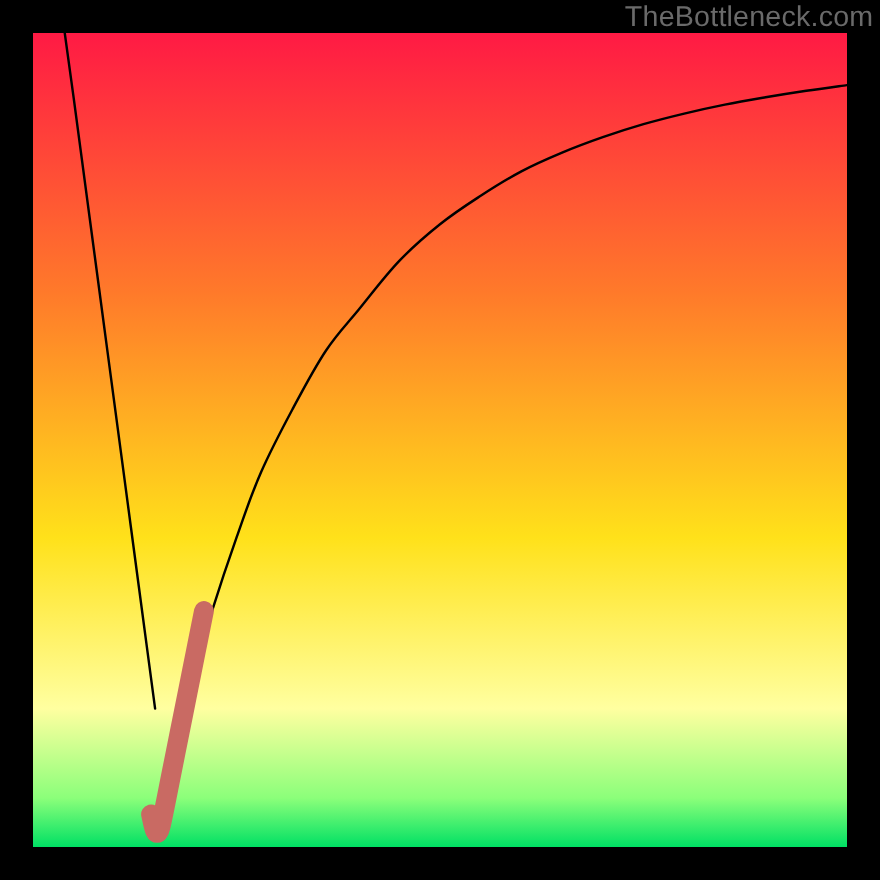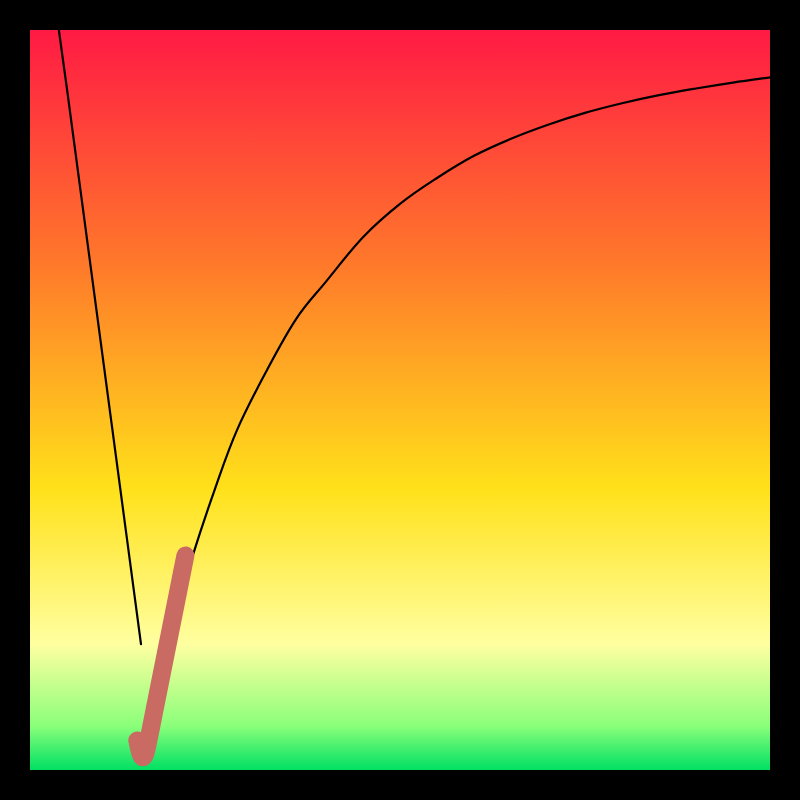--- a/index.html
+++ b/index.html
@@ -37,20 +37,21 @@
   }
   svg {
     display: block;
   }
 </style>
 </head>
 <body>
 
 <div class="frame">
 
+  <div class="watermark">TheBottleneck.com</div>
 
   <div class="plot-wrap">
     <svg id="plot-svg" viewBox="0 0 740 740" width="740" height="740">
       <defs>
         <linearGradient id="bg-grad" x1="0" y1="0" x2="0" y2="1">
           <stop id="g0" offset="0%" stop-color="#ff1a44"></stop>
           <stop id="g1" offset="32%" stop-color="#ff7a2a"></stop>
           <stop id="g2" offset="62%" stop-color="#ffe11a"></stop>
           <stop id="g3" offset="83%" stop-color="#ffffa0"></stop>
           <stop id="g4" offset="94%" stop-color="#8bff7a"></stop>

